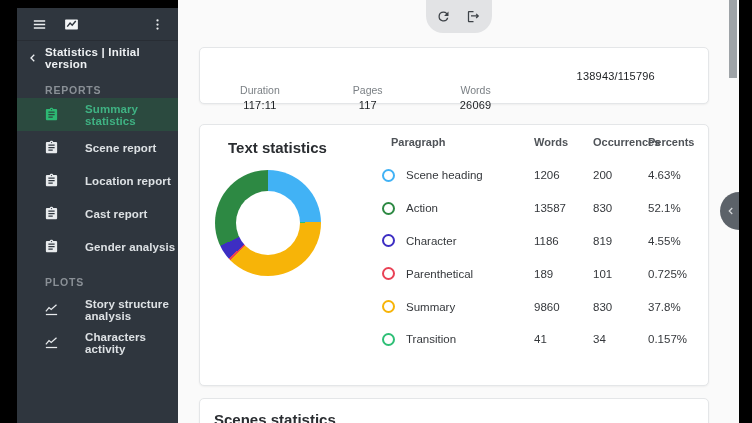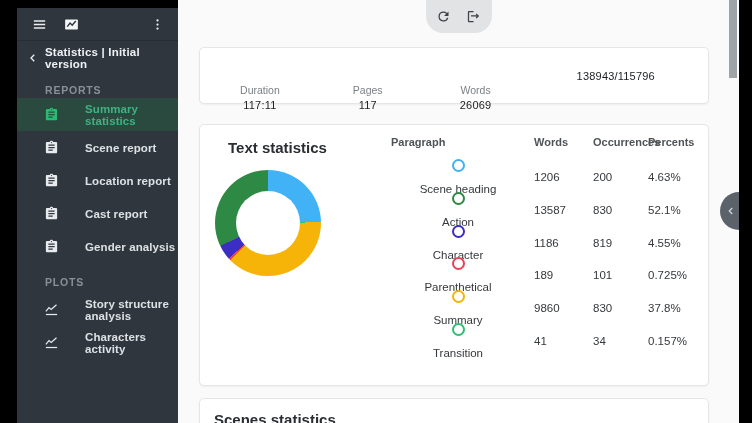--- a/index.html
+++ b/index.html
@@ -45,21 +45,21 @@
   #text-card .card-title { position:absolute; left:28px; top:14px; }
   #donut { position:absolute; left:15px; top:45px; width:106px; height:106px; border-radius:50%; }
   #donut-hole { position:absolute; left:21px; top:21px; width:64px; height:64px; border-radius:50%; background:#fff; }
   .tstats-table { position:absolute; left:178px; top:8px; right:16px; }
   .t-grid { display:grid; grid-template-columns:156px 59px 55px 1fr; align-items:center; }
   .t-head { height:18px; margin-bottom:8px; }
   .t-head span { font-size:11px; font-weight:600; color:#4f5358; }
   .t-head span:first-child { padding-left:13px; }
   .t-row { height:32.8px; }
   .t-row span { font-size:11.5px; color:#35383c; }
-  .para-cell { display:flex; align-items:center; gap:11px; padding-left:4px;flex-direction:column; }
+  .para-cell { display:flex; align-items:center; gap:11px; padding-left:4px; }
   .ring { width:13px; height:13px; border:2px solid #999; border-radius:50%; flex:0 0 auto; }
 
   
   #scenes-card { top:398px; height:70px; padding:12px 14px; }
 
   
   #scroll-thumb { position:absolute; right:2px; top:0; width:8px; height:78px; background:#9ea3a7; cursor:pointer; }
   #collapse-tab { position:absolute; right:-19px; top:192px; width:38px; height:38px; border-radius:50%;
     background:#5c6269; display:flex; align-items:center; cursor:pointer; z-index:5; }
   #collapse-tab svg { margin-left:5px; }

